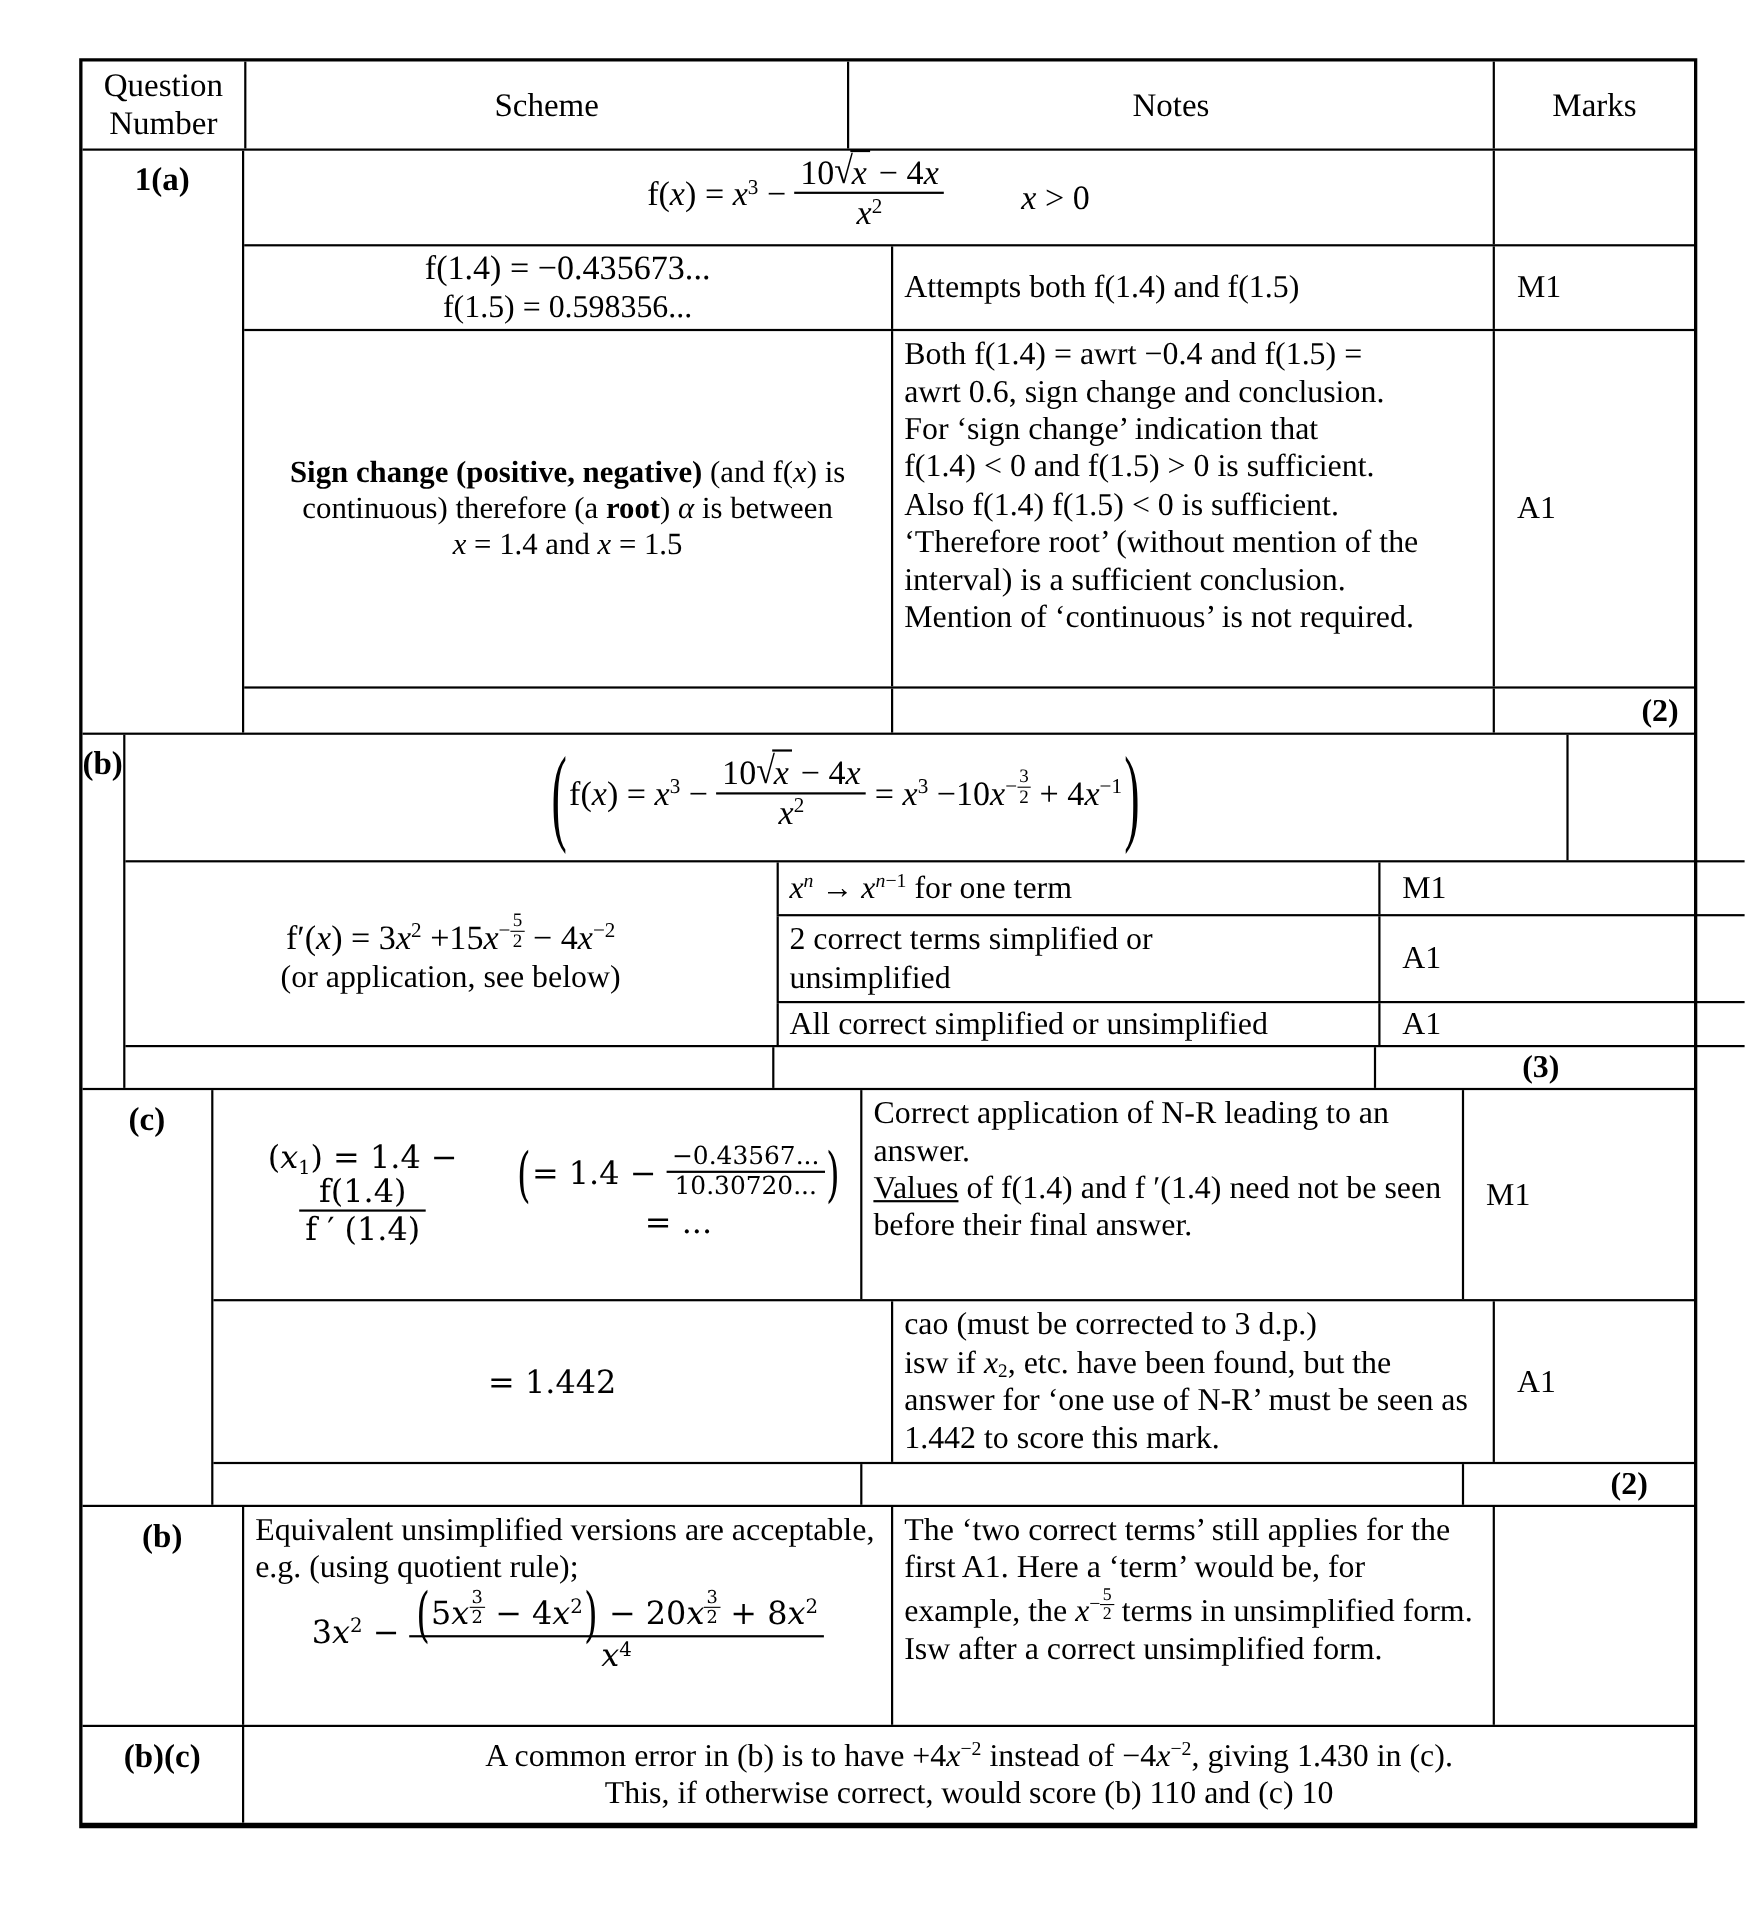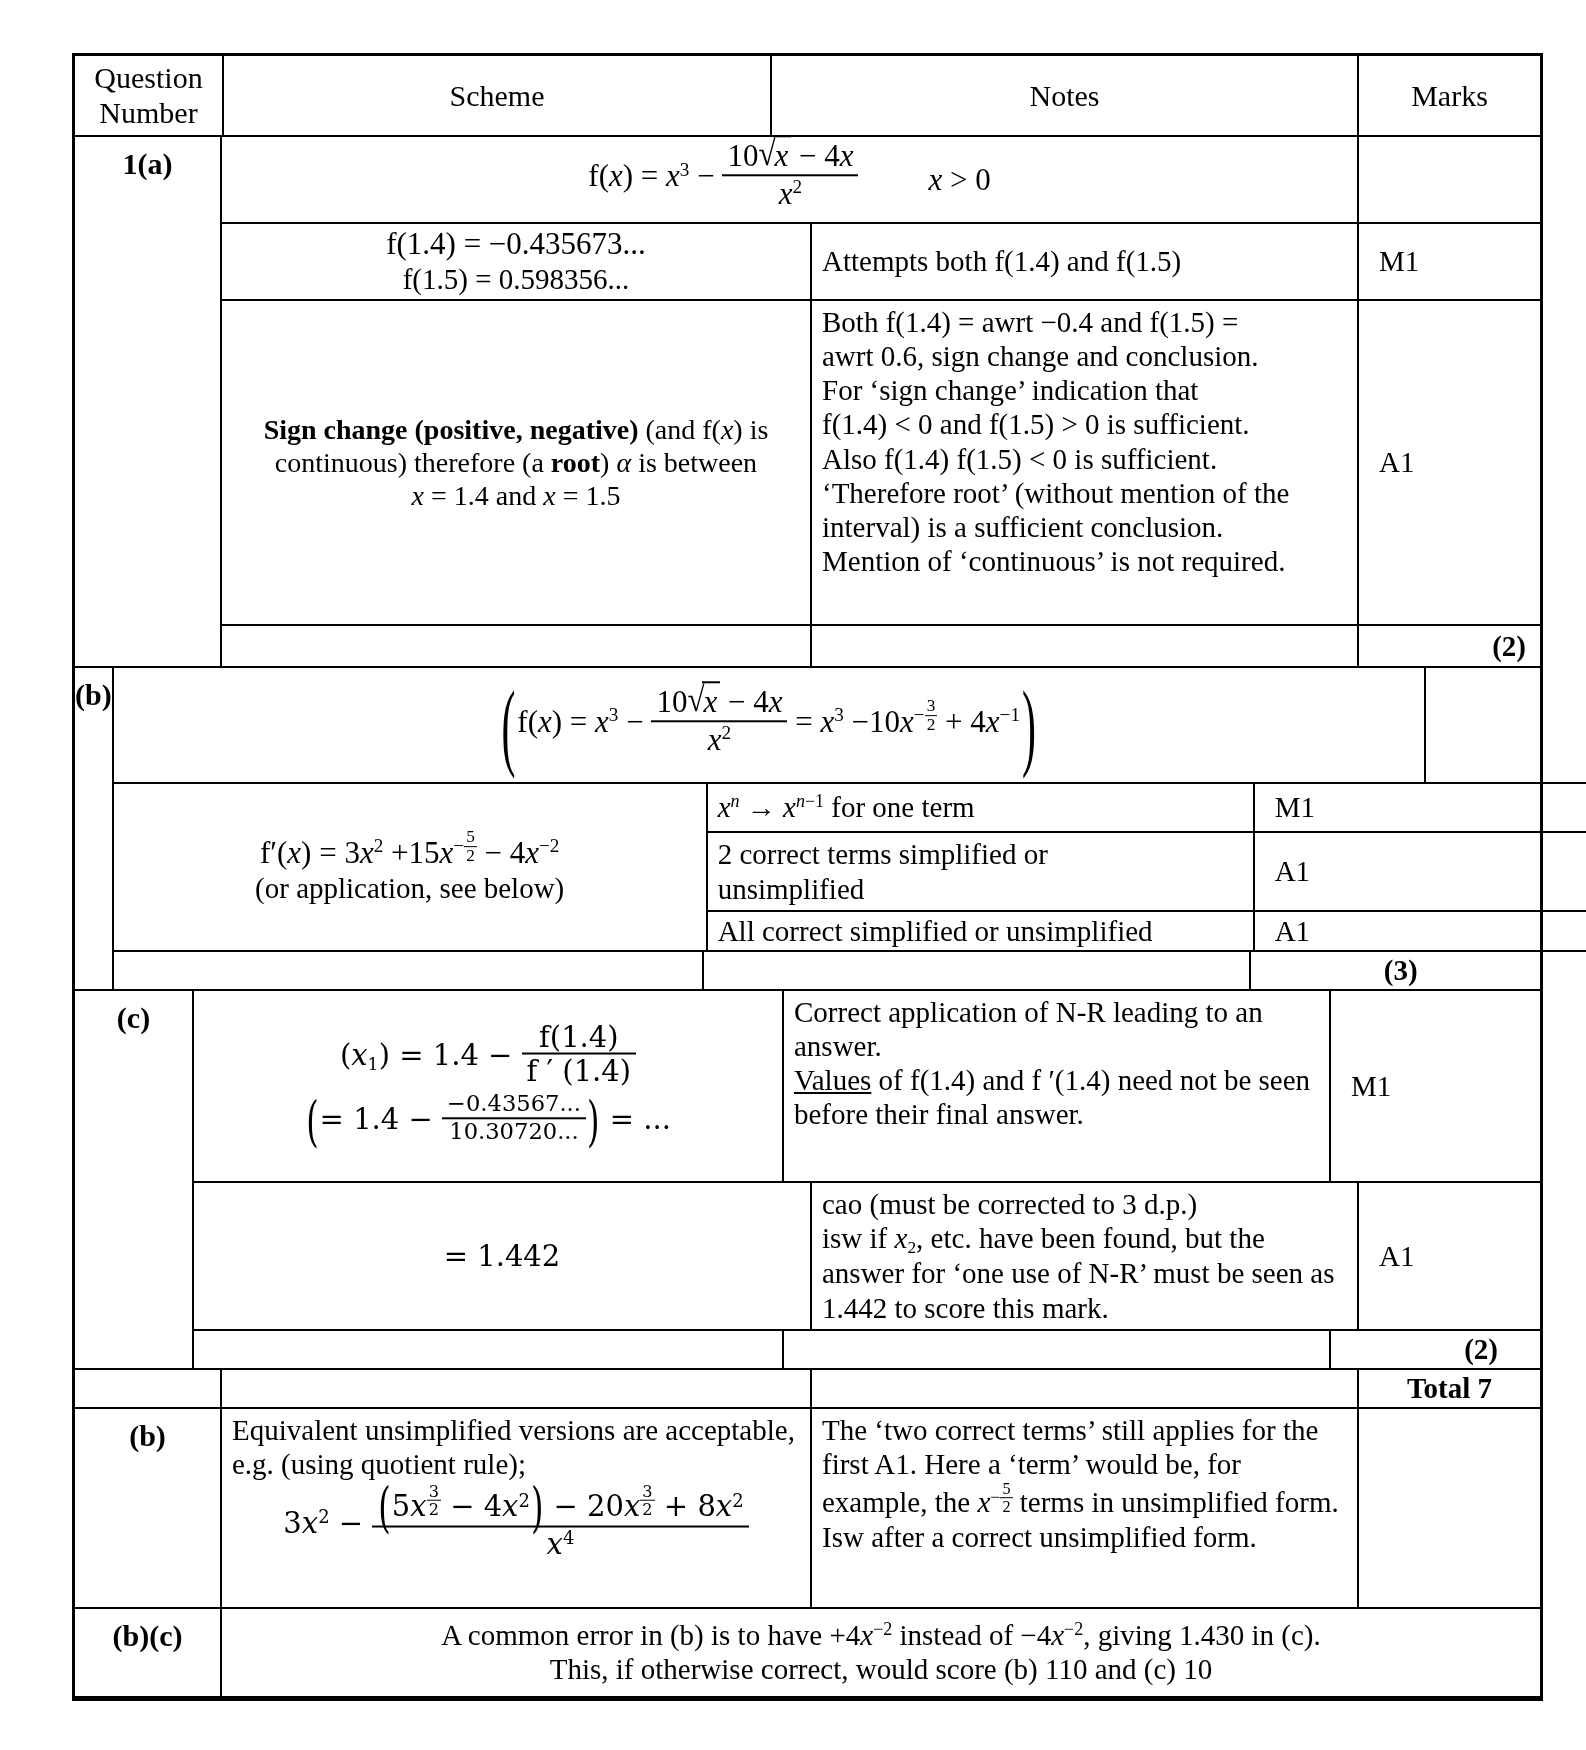--- a/index.html
+++ b/index.html
@@ -17,21 +17,21 @@
   .rgt{align-items:flex-end;text-align:right;}
   .top{justify-content:flex-start;}
   .hdrc{font-size:30px;}
   .bd{font-weight:bold;}
   .it{font-style:italic;}
   .un{text-decoration:underline;}
   .marks{padding-left:20px;}
   .tot{font-weight:bold;padding-right:14px;}
   .fm{font-size:31px;line-height:1.2;}
   .f2{font-family:"DejaVu Serif",serif;font-size:29px;}
-  .stack{display:flex;flex-direction:column;align-items:center;gap:6px;}
+  .stack{display:flex;flex-direction:row;align-items:center;gap:6px;}
   .eqline{display:flex;align-items:center;gap:70px;}
   .sup{display:inline-block;vertical-align:0.55em;font-size:0.62em;line-height:1;}
   .sub{display:inline-block;vertical-align:-0.28em;font-size:0.6em;line-height:1;}
   .frac{display:inline-block;vertical-align:middle;transform:translateY(-0.12em);text-align:center;line-height:1.05;}
   .frac .num{display:block;padding:0 5px 1px 5px;}
   .frac .den{display:block;border-top:2px solid #000;padding:1px 5px 0 5px;}
   .sup .frac{font-size:0.9em;transform:translateY(-0.05em);}
   .sup .frac .num{padding:0 2px;}
   .sup .frac .den{padding:0 2px;border-top-width:1px;}
   .fs{font-size:0.78em;}
@@ -195,32 +195,20 @@
       <div class="row bt" style="height:37px">
         <div class="c" style="width:588px"></div>
         <div class="c bl" style="width:547px"></div>
         <div class="c bl rgt tot" style="width:183px">
             <span>(2)</span>
           </div>
       </div>
     </div>
   </div>
 
-  <div class="sec bt">
-    <div class="qn"></div>
-    <div class="grow">
-      <div class="row" style="height:37px">
-        <div class="c" style="width:588px"></div>
-        <div class="c bl" style="width:547px"></div>
-        <div class="c bl ctr tot" style="width:183px;padding-right:10px">
-            <span>Total 7</span>
-          </div>
-      </div>
-    </div>
-  </div>
 
   <div class="sec bt">
     <div class="qn">
         <span>(b)</span>
       </div>
     <div class="grow">
       <div class="row" style="height:198px">
         <div class="c lft top" style="width:588px">
           <span>Equivalent unsimplified versions are acceptable, e.g. (using quotient rule);</span>
           <div style="width:100%;text-align:center;margin-top:6px;">

